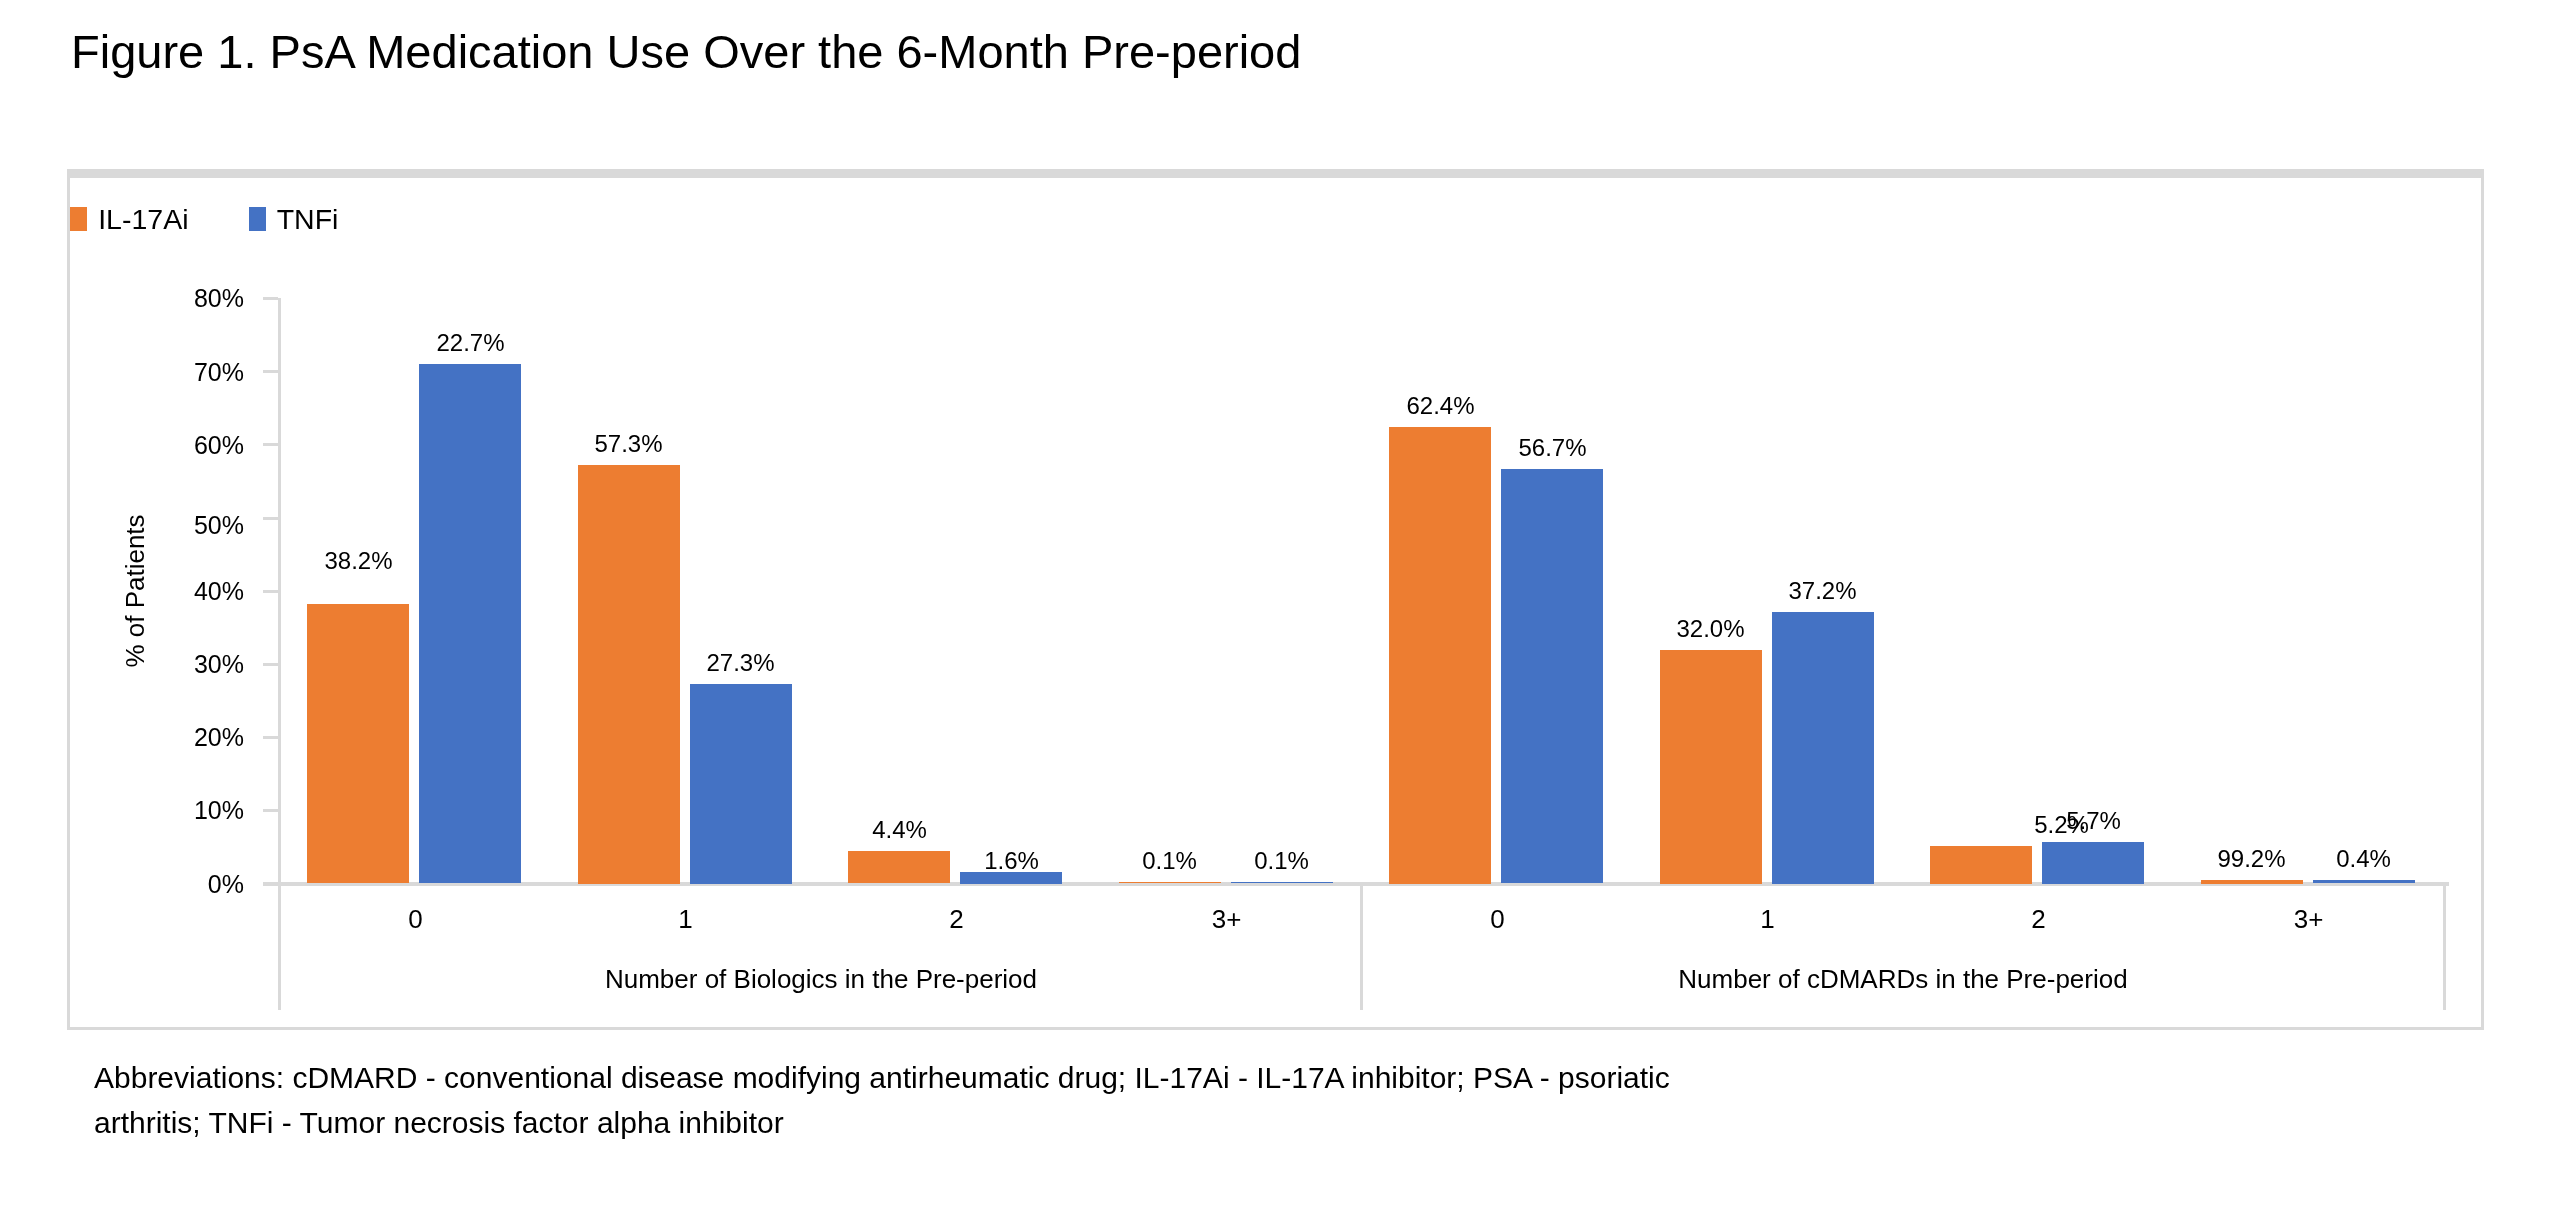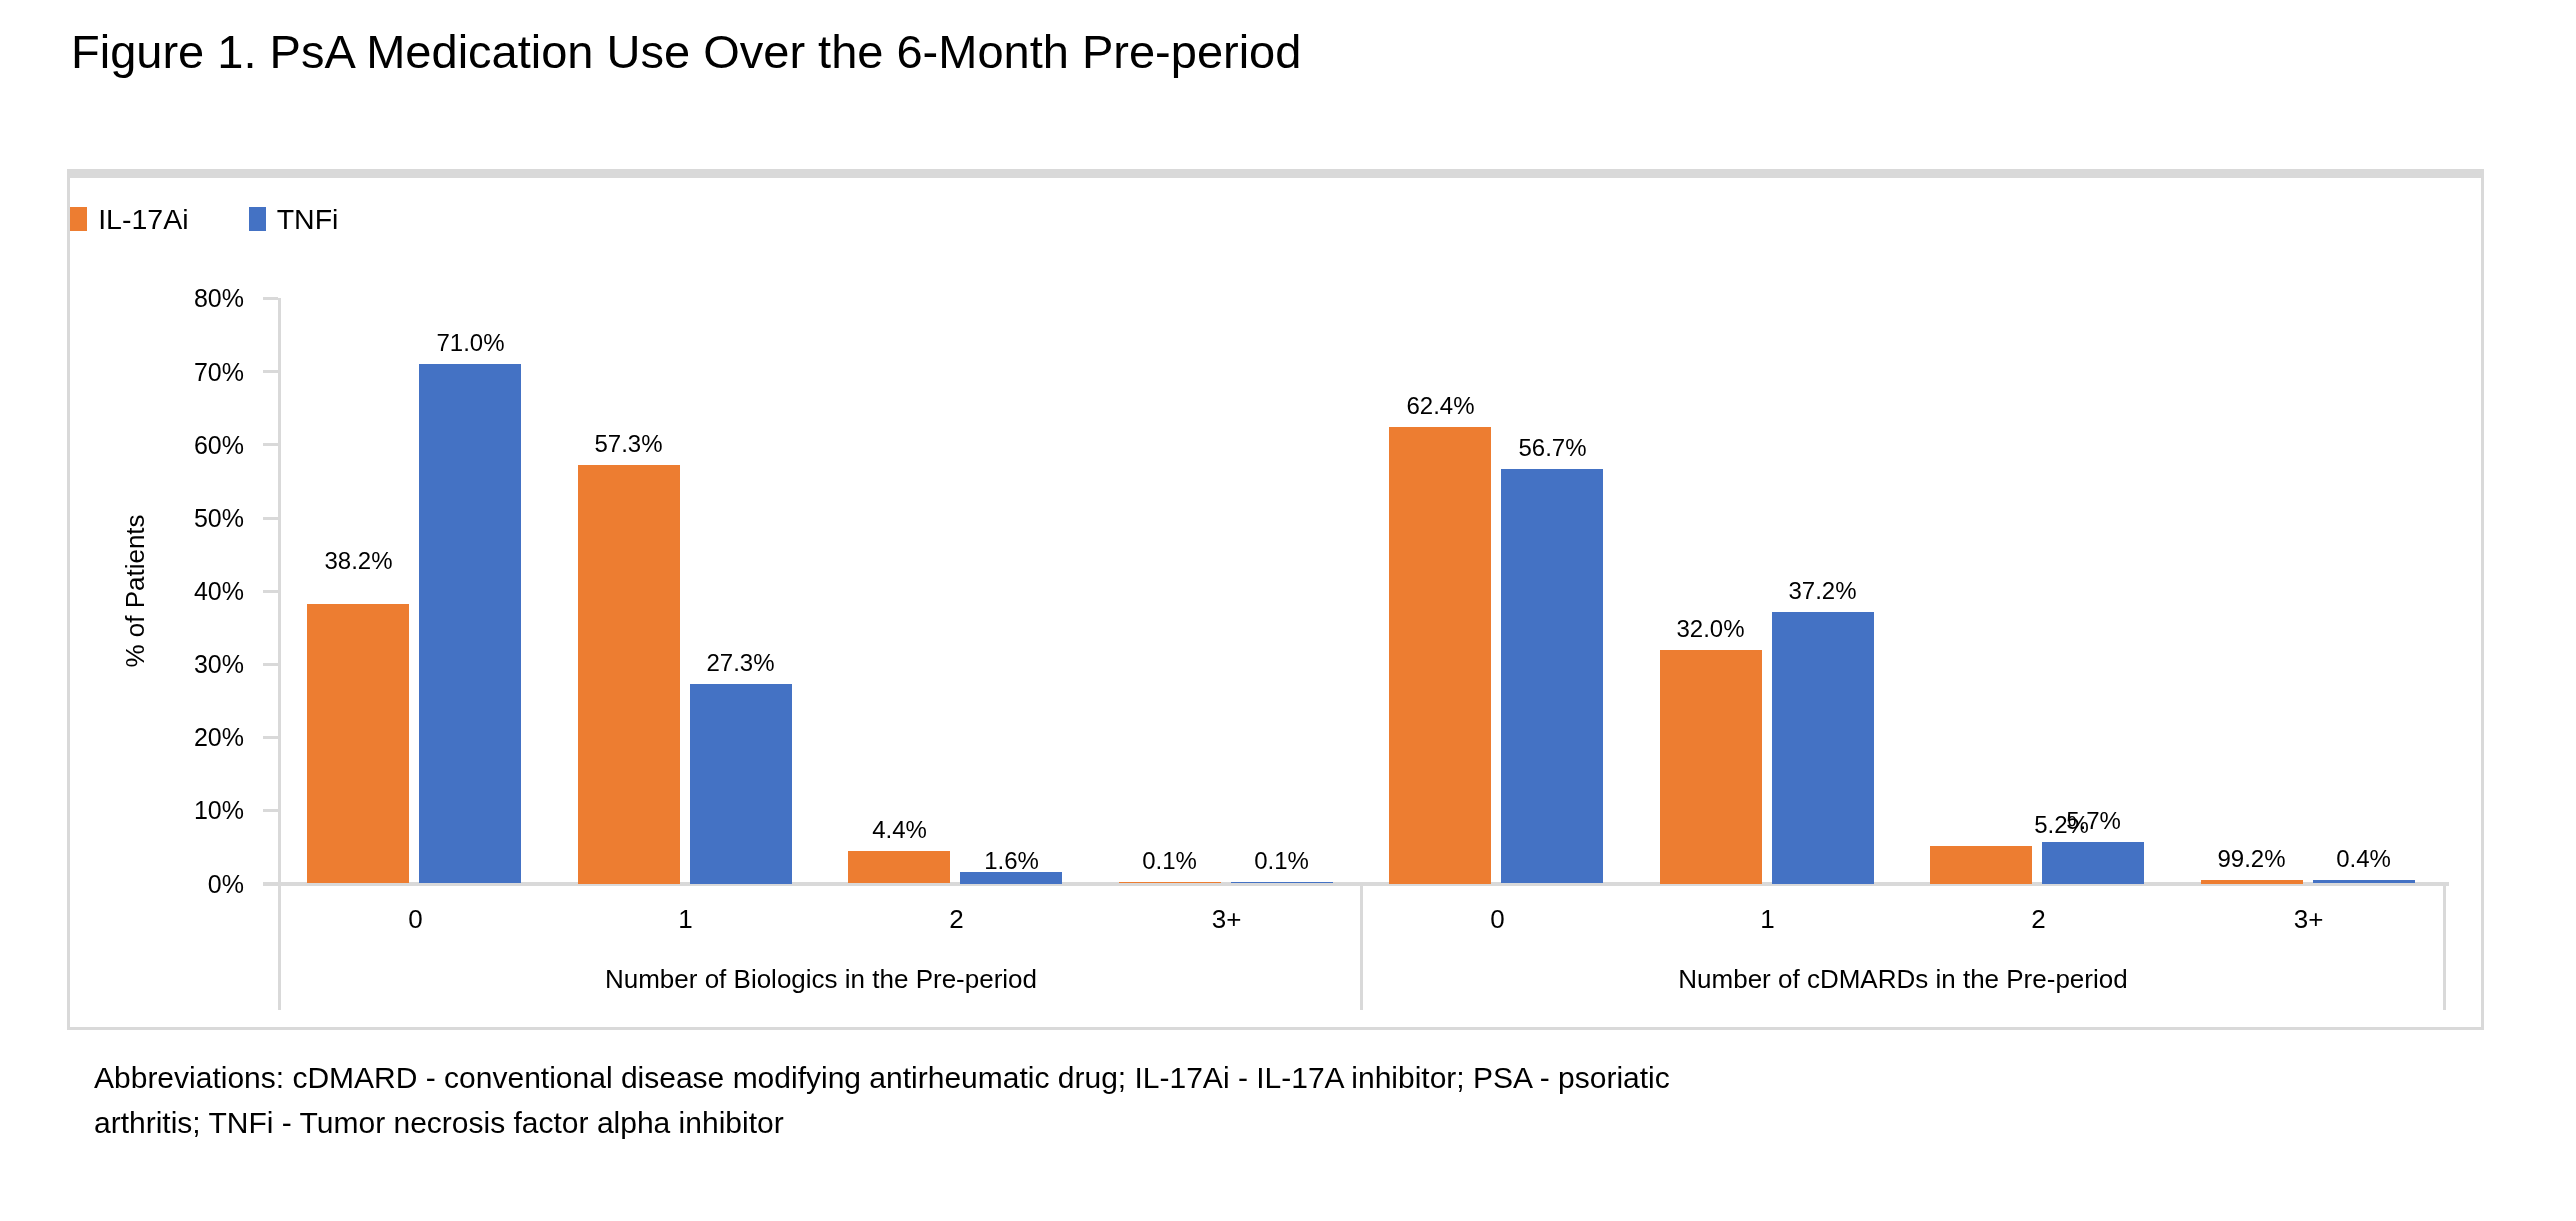--- a/index.html
+++ b/index.html
@@ -47,21 +47,21 @@
       </div>
     <div id="y-axis-title">% of Patients</div>
     <div class="axis-line"></div>
     <div class="baseline"></div>
   <div class="tick-label" style="top: 105px;">80%</div>
       <div class="tick-mark" style="top: 119px;"></div>
       <div class="tick-label" style="top: 179px;">70%</div>
       <div class="tick-mark" style="top: 192px;"></div>
       <div class="tick-label" style="top: 252px;">60%</div>
       <div class="tick-mark" style="top: 265px;"></div>
-      <div class="tick-label" style="top: 325px;">50%</div>
+      <div class="tick-label" style="top: 332px;">50%</div>
       <div class="tick-mark" style="top: 339px;"></div>
       <div class="tick-label" style="top: 398px;">40%</div>
       <div class="tick-mark" style="top: 412px;"></div>
       <div class="tick-label" style="top: 471px;">30%</div>
       <div class="tick-mark" style="top: 485px;"></div>
       <div class="tick-label" style="top: 544px;">20%</div>
       <div class="tick-mark" style="top: 558px;"></div>
       <div class="tick-label" style="top: 617px;">10%</div>
       <div class="tick-mark" style="top: 631px;"></div>
       <div class="tick-label" style="top: 691px;">0%</div>
@@ -70,21 +70,21 @@
       <div class="sub-axis" style="left: 2373px;"></div>
       <div class="bar" style="left: 237px; top: 426px; width: 102px; height: 279px; background: rgb(237, 125, 49);"></div>
       <div class="bar-label" style="left: 208px; top: 368px; text-align: center;">38.2%</div>
       <div class="bar" style="left: 508px; top: 287px; width: 102px; height: 419px; background: rgb(237, 125, 49);"></div>
       <div class="bar-label" style="left: 478px; top: 251px; text-align: center;">57.3%</div>
       <div class="bar" style="left: 778px; top: 673px; width: 102px; height: 32px; background: rgb(237, 125, 49);"></div>
       <div class="bar-label" style="left: 749px; top: 637px;">4.4%</div>
       <div class="bar" style="left: 1049px; top: 704px; width: 102px; height: 1.2px; background: rgb(237, 125, 49);"></div>
       <div class="bar-label" style="left: 1019px; top: 668px;">0.1%</div>
       <div class="bar" style="left: 349px; top: 186px; width: 102px; height: 519px; background: rgb(68, 114, 196);"></div>
-      <div class="bar-label" style="left: 320px; top: 150px;">71.0%</div>
+      <div class="bar-label" style="left: 320px; top: 150px;">22.7%</div>
       <div class="bar" style="left: 620px; top: 506px; width: 102px; height: 200px; background: rgb(68, 114, 196);"></div>
       <div class="bar-label" style="left: 590px; top: 470px;">27.3%</div>
       <div class="bar" style="left: 890px; top: 694px; width: 102px; height: 11.8px; background: rgb(68, 114, 196);"></div>
       <div class="bar-label" style="left: 861px; top: 668px;">1.6%</div>
       <div class="bar" style="left: 1161px; top: 704px; width: 102px; height: 1.2px; background: rgb(68, 114, 196);"></div>
       <div class="bar-label" style="left: 1131px; top: 668px;">0.1%</div>
       <div class="cat-label" style="left: 210px; width: 271px;">0</div>
       <div class="cat-label" style="left: 480px; width: 271px;">1</div>
       <div class="cat-label" style="left: 751px; width: 271px;">2</div>
       <div class="cat-label" style="left: 1021px; width: 271px;">3+</div>

